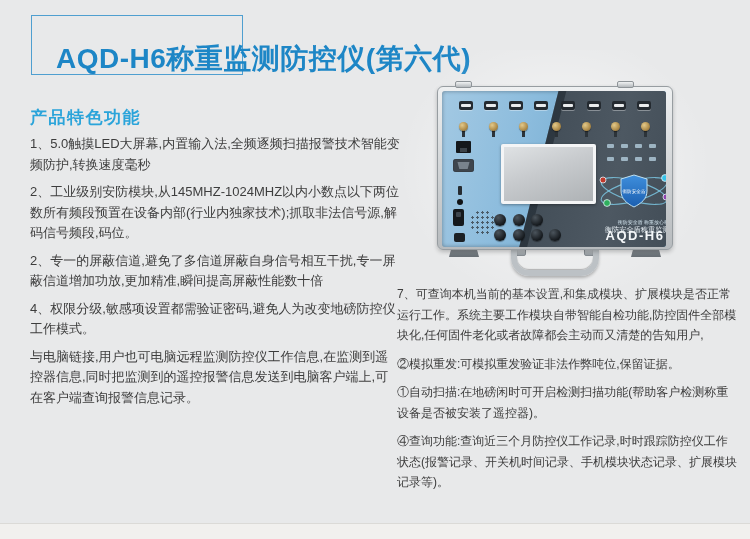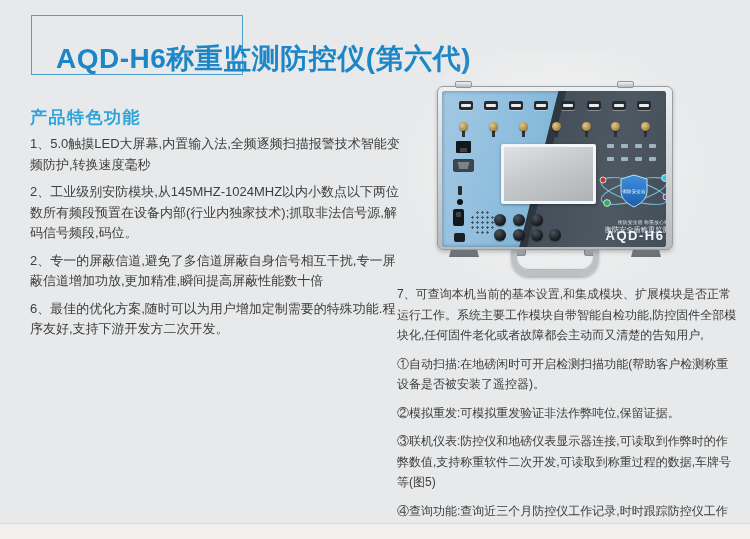--- a/index.html
+++ b/index.html
@@ -169,29 +169,29 @@
   <div class="title-box"></div>
   <h1 class="page-title">AQD-H6称重监测防控仪(第六代)</h1>
 
   <h2 class="features-heading">产品特色功能</h2>
 
   <div class="col col-left">
 
   <p class="para">1、5.0触摸LED大屏幕,内置输入法,全频逐频扫描报警技术智能变频防护,转换速度毫秒</p>
       <p class="para">2、工业级别安防模块,从145MHZ-1024MHZ以内小数点以下两位数所有频段预置在设备内部(行业内独家技术);抓取非法信号源,解码信号频段,码位。</p>
       <p class="para">2、专一的屏蔽信道,避免了多信道屏蔽自身信号相互干扰,专一屏蔽信道增加功放,更加精准,瞬间提高屏蔽性能数十倍</p>
-      <p class="para">6、最佳的优化方案,随时可以为用户增加定制需要的特殊功能.程序友好,支持下游开发方二次开发。</p>
+      <p class="para">4、权限分级,敏感项设置都需验证密码,避免人为改变地磅防控仪工作模式。</p>
+      <p class="para">与电脑链接,用户也可电脑远程监测防控仪工作信息,在监测到遥控器信息,同时把监测到的遥控报警信息发送到电脑客户端上,可在客户端查询报警信息记录。</p>
     </div>
 
   <div class="col col-right">
 
   <p class="para">7、可查询本机当前的基本设置,和集成模块、扩展模块是否正常运行工作。系统主要工作模块自带智能自检功能,防控固件全部模块化,任何固件老化或者故障都会主动而又清楚的告知用户,</p>
+      <p class="para">②模拟重发:可模拟重发验证非法作弊吨位,保留证据。</p>
       <p class="para">①自动扫描:在地磅闲时可开启检测扫描功能(帮助客户检测称重设备是否被安装了遥控器)。</p>
-      <p class="para">②模拟重发:可模拟重发验证非法作弊吨位,保留证据。</p>
-      <p class="para">③联机仪表:防控仪和地磅仪表显示器连接,可读取到作弊时的作弊数值,支持称重软件二次开发,可读取到称重过程的数据,车牌号等(图5)</p>
       <p class="para">④查询功能:查询近三个月防控仪工作记录,时时跟踪防控仪工作状态(报警记录、开关机时间记录、手机模块状态记录、扩展模块记录等)。</p>
     </div>
 
   <div class="device">
     <div class="latch l1"></div>
     <div class="latch l2"></div>
 
     <div class="case">
       <div class="panel">
         <div class="panel-dark"></div>

